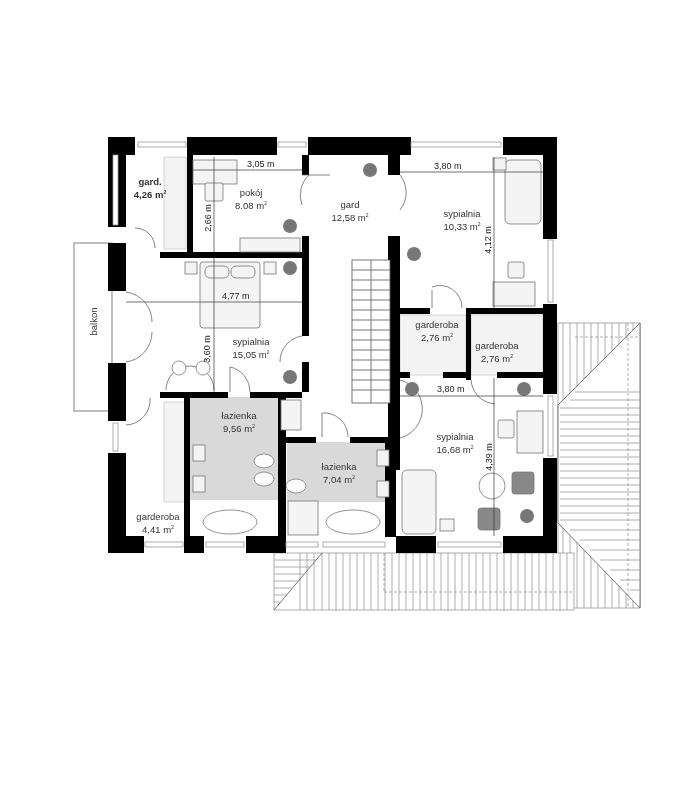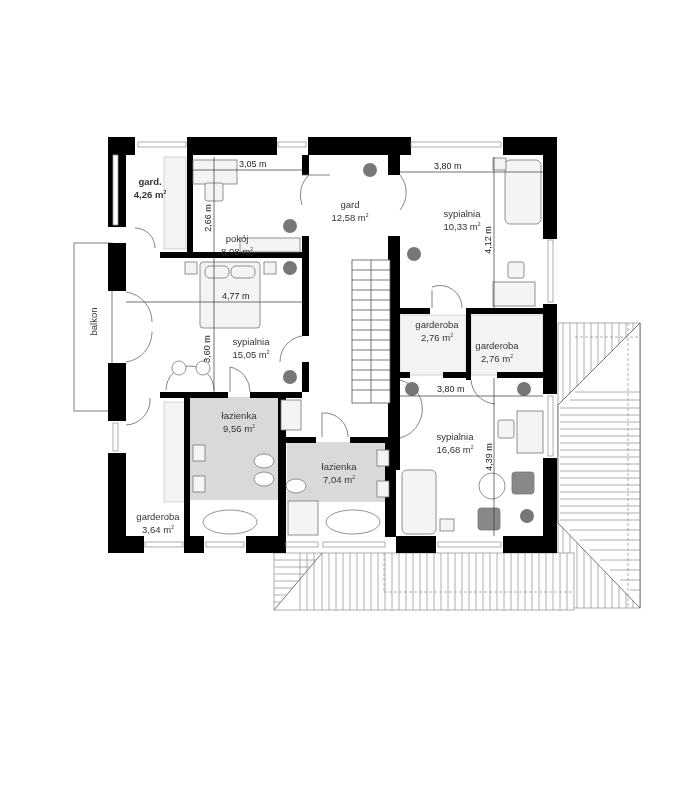--- a/index.html
+++ b/index.html
@@ -283,21 +283,21 @@
     <line x1="214" y1="258" x2="214" y2="392"></line>
     <line x1="400" y1="396" x2="543" y2="396"></line>
     <line x1="494" y1="378" x2="494" y2="536"></line>
   </g>
 </svg>
 
 <div class="label" style="left:150px;top:176px;font-weight:bold;">
   <div>gard.</div>
   <div><span>4,26 m</span><sup>2</sup></div>
 </div>
-<div class="label" style="left:237px;top:187px;margin-top:46px;">
+<div class="label" style="left:251px;top:187px;">
   <div>pokój</div>
   <div><span>8.08 m</span><sup>2</sup></div>
 </div>
 <div class="label" style="left:350px;top:199px;">
   <div>gard</div>
   <div><span>12,58 m</span><sup>2</sup></div>
 </div>
 <div class="label" style="left:462px;top:208px;">
   <div>sypialnia</div>
   <div><span>10,33 m</span><sup>2</sup></div>
@@ -321,26 +321,26 @@
 <div class="label" style="left:339px;top:461px;">
   <div>łazienka</div>
   <div><span>7,04 m</span><sup>2</sup></div>
 </div>
 <div class="label" style="left:455px;top:431px;">
   <div>sypialnia</div>
   <div><span>16,68 m</span><sup>2</sup></div>
 </div>
 <div class="label" style="left:158px;top:511px;">
   <div>garderoba</div>
-  <div><span>3,64 m</span><sup>2</sup></div>
+  <div><span>4,41 m</span><sup>2</sup></div>
 </div>
 <div class="label" style="left:93px;top:316px;transform:translateX(-50%) rotate(-90deg);">
   <span>balkon</span>
 </div>
 
-<div class="dim" style="left:239px;top:159px;">3,05 m</div>
+<div class="dim" style="left:247px;top:159px;">3,05 m</div>
 <div class="dim v" style="left:194px;top:213px;">2,66 m</div>
 <div class="dim" style="left:434px;top:161px;">3,80 m</div>
 <div class="dim v" style="left:474px;top:235px;">4,12 m</div>
 <div class="dim" style="left:222px;top:291px;text-align:center;">4,77 m</div>
 <div class="dim v" style="left:193px;top:344px;">3,60 m</div>
 <div class="dim" style="left:437px;top:384px;">3,80 m</div>
 <div class="dim v" style="left:475px;top:452px;">4,39 m</div>
 
 </body></html>

